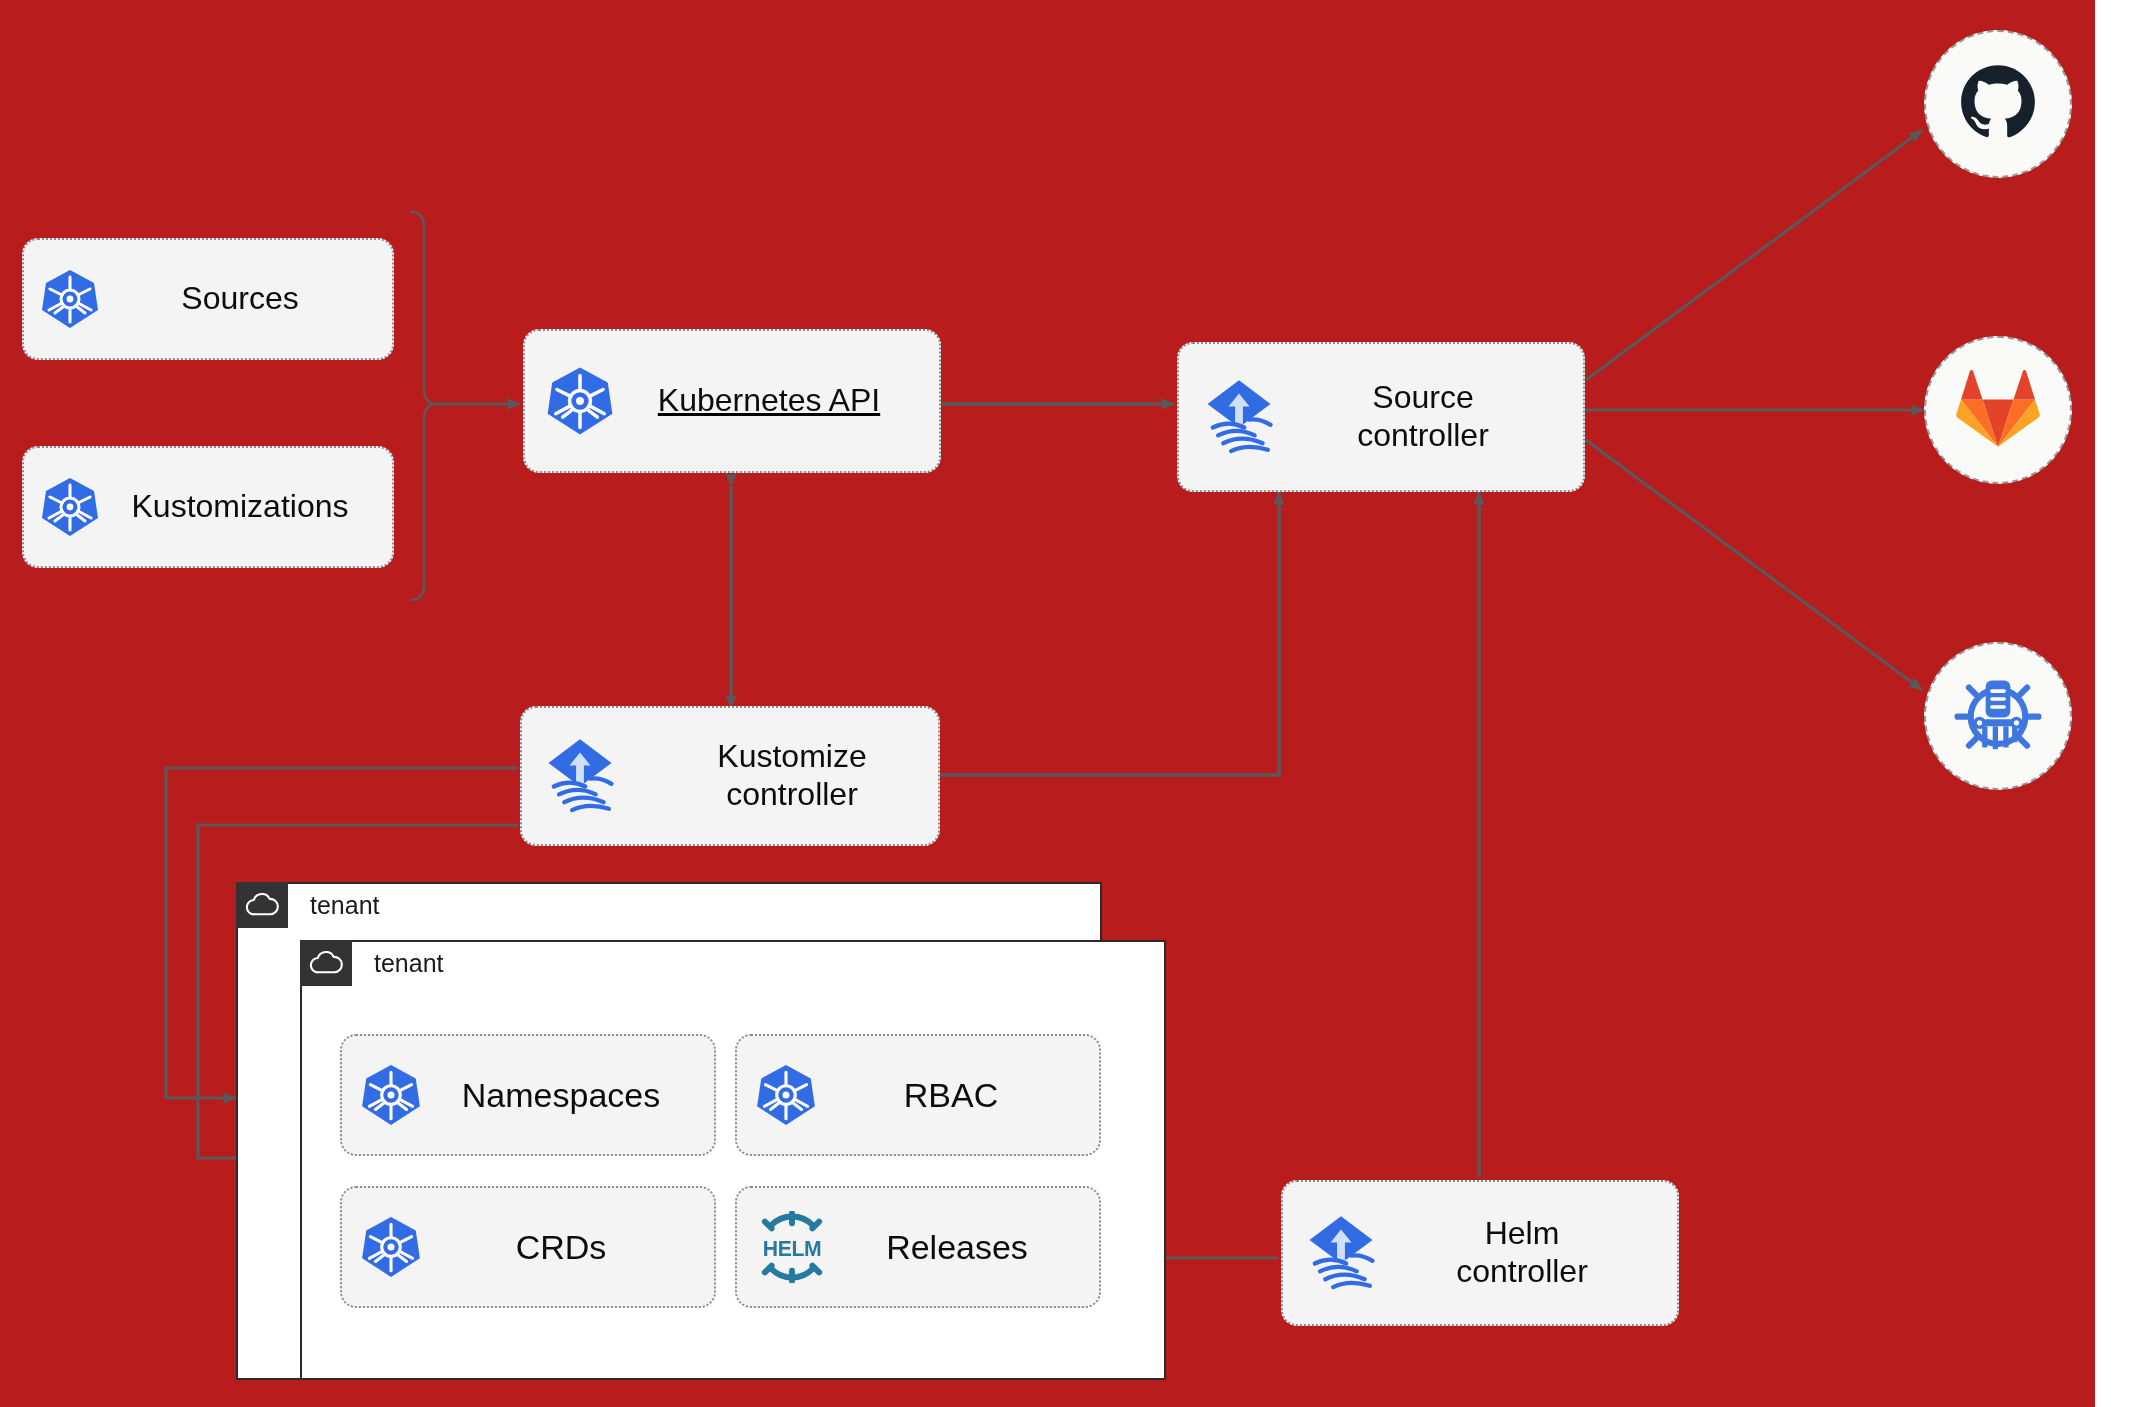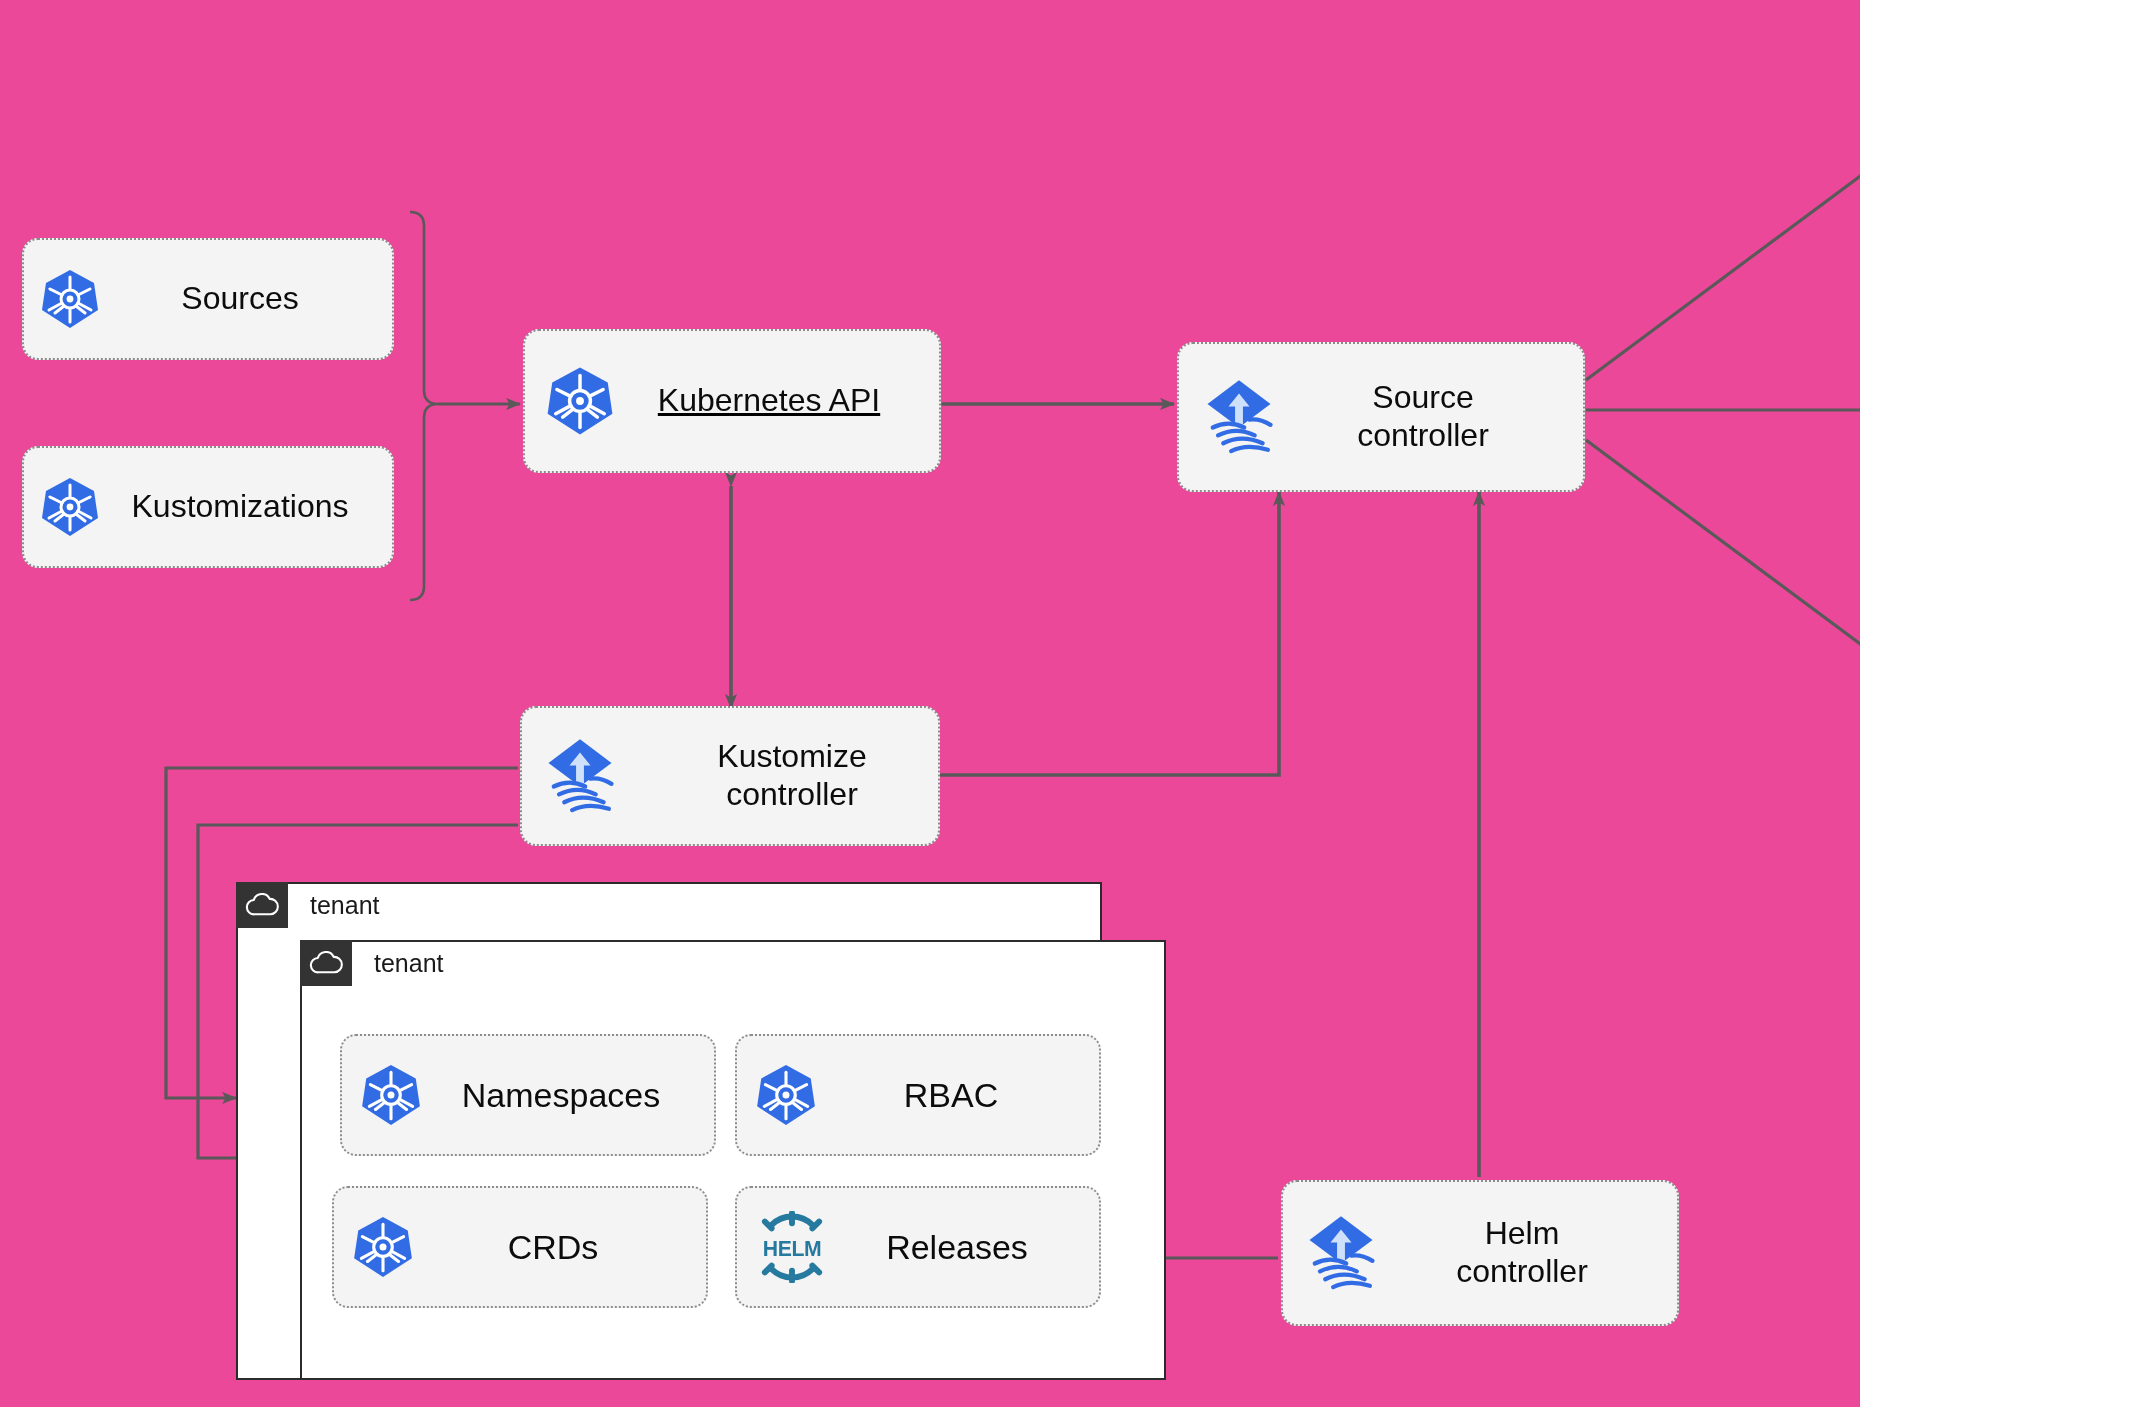--- a/index.html
+++ b/index.html
@@ -1,17 +1,17 @@
 <!DOCTYPE html>
 <html><head>
 <meta charset="utf-8">
 <style>
   html,body{margin:0;padding:0;background:#ffffff;}
   body{font-family:"Liberation Sans","DejaVu Sans",sans-serif;}
-  #stage{position:relative;width:1860px;height:1407px;background:#ec4899;overflow:hidden;}
+  #stage{position:relative;width:2095px;height:1407px;background:#b91c1c;overflow:hidden;}
   .svg-layer{position:absolute;left:0;top:0;width:2144px;height:1407px;pointer-events:none;}
 
   
   .card{
     position:absolute;
     background:#f4f4f4;
     border:2px dotted #8c8c8c;
     border-radius:16px;
     display:flex;align-items:center;
     box-sizing:border-box;
@@ -305,21 +305,21 @@
             <line x1="24" y1="36" x2="11" y2="43"></line>
           <line x1="17" y1="46" x2="26" y2="39"></line>
             <line x1="47" y1="46" x2="38" y2="39"></line>
         </g>
         <circle cx="32" cy="32" r="3.4" fill="#ffffff"></circle>
       </svg>
     </span>
     <span class="lbl f30">RBAC</span>
   </div>
 
-  <div class="card" style="left:332px;top:1186px;width:376px;height:122px;padding:0 16px;">
+  <div class="card" style="left:340px;top:1186px;width:376px;height:122px;padding:0 16px;">
     <span class="ico">
       <svg width="66" height="66" viewBox="0 0 64 64">
         <polygon points="32,3 56,16 60,43 32,61 4,43 8,16" fill="#326CE5"></polygon>
         <g fill="none" stroke="#ffffff" stroke-width="3" stroke-linecap="round">
           <circle cx="32" cy="32" r="9"></circle>
           <line x1="32" y1="10" x2="32" y2="22"></line>
             <line x1="32" y1="42" x2="32" y2="55"></line>
           <line x1="12" y1="22" x2="24" y2="28"></line>
             <line x1="40" y1="36" x2="53" y2="43"></line>
           <line x1="52" y1="22" x2="40" y2="28"></line>

